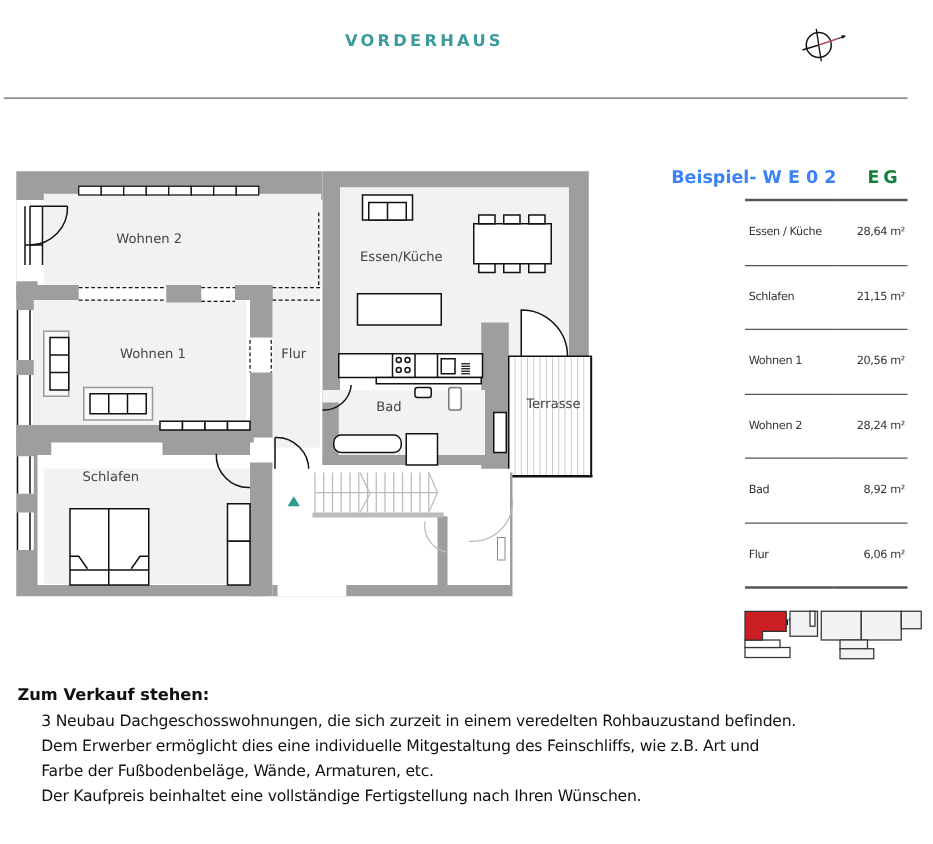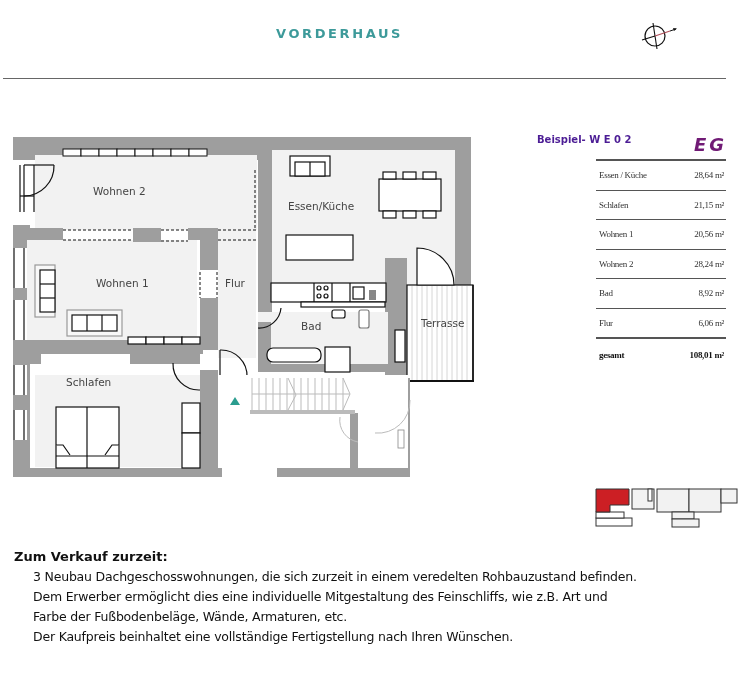--- a/index.html
+++ b/index.html
@@ -2,24 +2,24 @@
 <html><head>
 <meta charset="utf-8">
 <style>
   html, body { margin: 0; padding: 0; background: #ffffff; }
   body { width: 746px; height: 675px; position: relative; overflow: hidden; font-family: "DejaVu Sans", sans-serif; }
   .header-title { position: absolute; left: 276px; top: 26px; font-size: 13px; letter-spacing: 2.6px; color: #3d9a9a; font-weight: bold; }
   .compass { position: absolute; left: 640px; top: 22px; width: 40px; height: 28px; }
   .header-rule { position: absolute; left: 3px; top: 78px; width: 723px; height: 1px; background: #666; }
   .plan { position: absolute; left: 0; top: 130px; width: 490px; height: 350px; }
   .room-label { position: absolute; font-size: 10.5px; color: #444; font-family: "DejaVu Sans", sans-serif; white-space: nowrap; }
-  .unit-title { position: absolute; left: 537px; top: 134px; font-size: 10px; font-weight: bold; color: #4c1d95; font-family: "DejaVu Sans", sans-serif; }
-  .unit-floor { position: absolute; left: 694px; top: 134px; font-size: 18px; font-weight: bold; letter-spacing: 3px; color: #701a75; font-style: italic; }
+  .unit-title { position: absolute; left: 537px; top: 134px; font-size: 14px; font-weight: bold; color: #3b82f6; font-family: "DejaVu Sans", sans-serif; }
+  .unit-floor { position: absolute; left: 694px; top: 134px; font-size: 14px; font-weight: bold; letter-spacing: 3px; color: #15803d; }
   .area-table { position: absolute; left: 596px; top: 159px; width: 130px; border-collapse: collapse; font-size: 9px; color: #333; }
-  .area-table td { height: 18.5px; border-top: 1px solid #555; padding: 5px 3px; letter-spacing: -0.3px; font-family: Liberation Serif, serif; }
+  .area-table td { height: 18.5px; border-top: 1px solid #555; padding: 16px 3px; letter-spacing: -0.3px; }
   .area-table td.val { text-align: right; padding-right: 2px; }
   .area-table tr.first td { border-top: 2px solid #555; }
   .area-table tr.total td { font-weight: bold; color: #111; border-top: 2px solid #555; height: 22px; font-size: 9px; }
   .key-plan { position: absolute; left: 594px; top: 487px; width: 150px; height: 45px; }
   .desc { position: absolute; left: 14px; top: 547px; width: 720px; font-family: "DejaVu Sans", sans-serif; color: #111; }
   .desc .heading { font-weight: bold; font-size: 13px; line-height: 20px; }
   .desc .line { font-size: 12.5px; line-height: 20px; letter-spacing: -0.2px; margin-left: 19px; }
 </style>
 </head>
 <body>
@@ -289,18 +289,18 @@
     <rect x="127" y="2" width="16" height="14"></rect>
     <rect x="78" y="25" width="22" height="7"></rect>
     <rect x="78" y="32" width="27" height="8"></rect>
     <rect x="2" y="31" width="36" height="8" fill="#fff"></rect>
     <rect x="2" y="25" width="28" height="6" fill="#fff"></rect>
   </g>
   <path d="M2 2 H35 V18 H16 V25 H2 Z" fill="#cc1f24" stroke="#333" stroke-width="1"></path>
 </svg>
 
 <div class="desc">
-  <div class="heading">Zum Verkauf zurzeit:</div>
+  <div class="heading">Zum Verkauf stehen:</div>
   <div class="line">3 Neubau Dachgeschosswohnungen, die sich zurzeit in einem veredelten Rohbauzustand befinden.</div>
   <div class="line">Dem Erwerber ermöglicht dies eine individuelle Mitgestaltung des Feinschliffs, wie z.B. Art und</div>
   <div class="line">Farbe der Fußbodenbeläge, Wände, Armaturen, etc.</div>
   <div class="line">Der Kaufpreis beinhaltet eine vollständige Fertigstellung nach Ihren Wünschen.</div>
 </div>
 
 </body></html>

